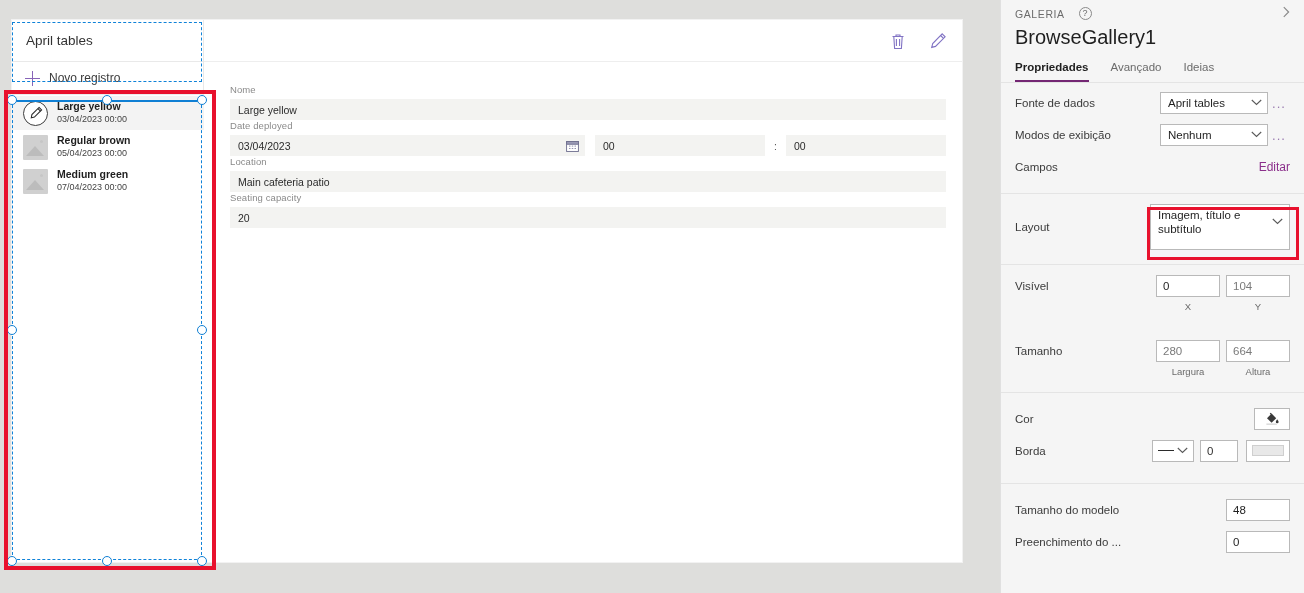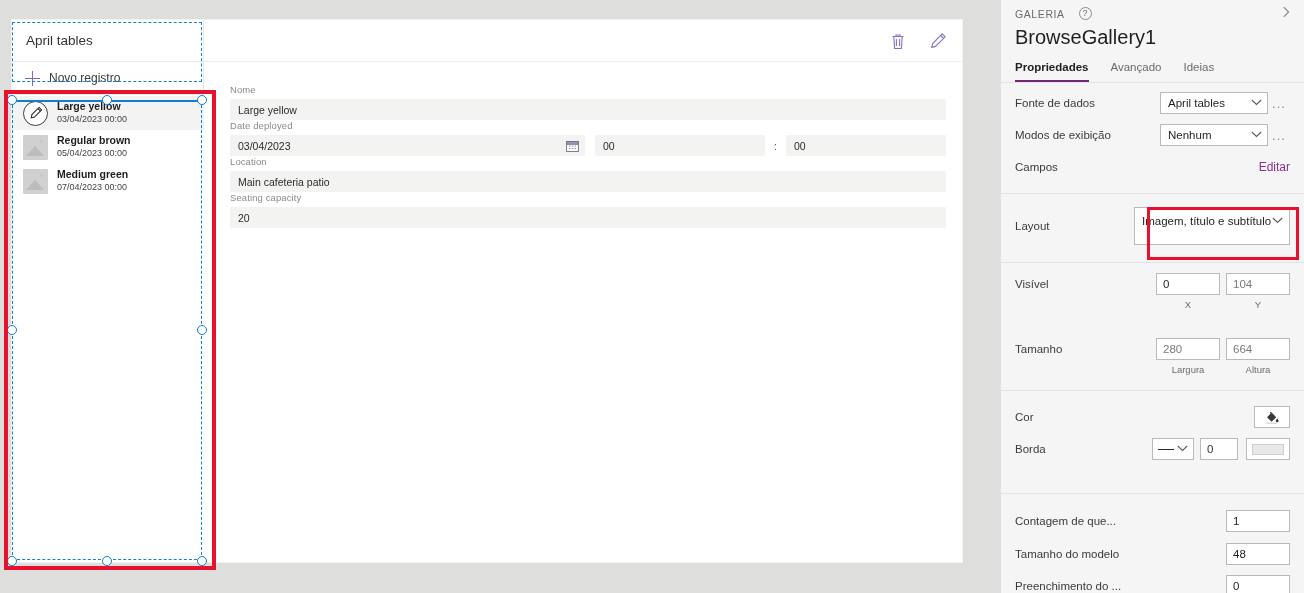--- a/index.html
+++ b/index.html
@@ -149,21 +149,21 @@
   .psel {
     width: 108px; height: 22px; background: #fff; border: 1px solid #b9b9b9;
     display: flex; align-items: center; justify-content: space-between;
     padding: 0 5px 0 7px; font-size: 11.5px; color: #1f1f1f;
   }
   .caret { font-size: 9px; color: #5a5a5a; }
   .dots { width: 22px; text-align: center; color: #9a7bb0; font-size: 13px; letter-spacing: 1px; }
   .link { color: #8b2f8b; font-size: 12px; }
 
   .psel-tall {
-    width: 156px; min-height: 38px; background: #fff; border: 1px solid #b9b9b9;
+    width: 140px; min-height: 38px; background: #fff; border: 1px solid #b9b9b9;
     display: flex; align-items: center; justify-content: space-between;
     padding: 3px 6px 12px 7px; font-size: 11.5px; color: #1f1f1f; line-height: 1.25;
   }
   #red-layout {
     position: absolute; right: 5px; top: 207px; width: 152px; height: 53px;
     border: 3px solid #e8112d; pointer-events: none;
   }
 
   .toggle {
     width: 38px; height: 18px; border-radius: 9px; background: #742774;
@@ -412,21 +412,21 @@
         </span>
       </div>
       <div class="prow" style="min-height:14px; justify-content:flex-end;">
         <span class="caps">
           <span class="capcell cap">Largura</span>
           <span class="capcell cap">Altura</span>
         </span>
       </div>
     </div>
 
-    <div class="sect" style="padding-top:10px; padding-bottom:28px;">
+    <div class="sect" style="padding-top:10px; padding-bottom:16px;">
       <div class="prow">
         <span class="plabel">Cor</span>
         <span class="swatch-btn">
           <svg width="16" height="15" viewBox="0 0 16 15" aria-hidden="true">
             <path d="M3 7.2L7.6 2.6l4.6 4.6-4.6 4.6z" fill="#3a3a3a"></path>
             <path d="M6.2 2.2l1.6 1.6" stroke="#3a3a3a" stroke-width="1.2"></path>
             <path d="M13.2 8.2c.9 1.3 1.4 2.1 1.4 2.7a1.4 1.4 0 1 1-2.8 0c0-.6.5-1.4 1.4-2.7z" fill="#3a3a3a"></path>
             <rect x="2.4" y="12.4" width="10.4" height="1.6" fill="#dcdcdc"></rect>
           </svg>
         </span>
@@ -444,24 +444,20 @@
         <span style="width:6px;"></span>
         <span class="border-num">0</span>
         <span style="width:8px;"></span>
         <span class="border-color">
             <i></i>
           </span>
       </div>
     </div>
 
     <div class="sect" style="padding-top:10px; border-bottom:none;">
-      <div class="prow" style="min-height:34px;">
-        <span class="plabel">Contagem de que...</span>
-        <span class="num-right">1</span>
-      </div>
       <div class="prow" style="min-height:32px;">
         <span class="plabel">Tamanho do modelo</span>
         <span class="num-right">48</span>
       </div>
       <div class="prow" style="min-height:32px;">
         <span class="plabel">Preenchimento do ...</span>
         <span class="num-right">0</span>
       </div>
     </div>
 

